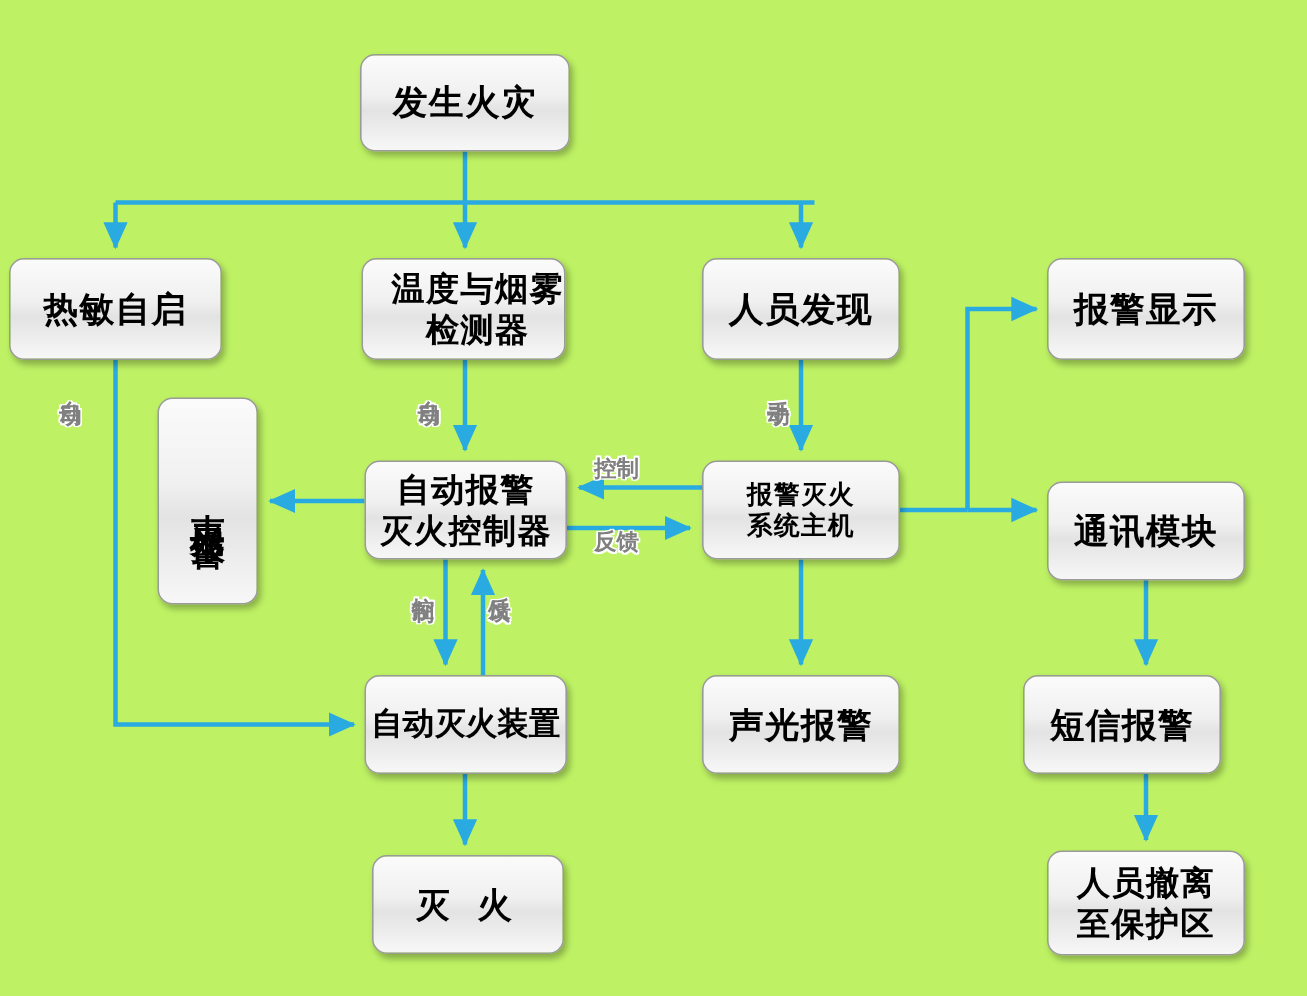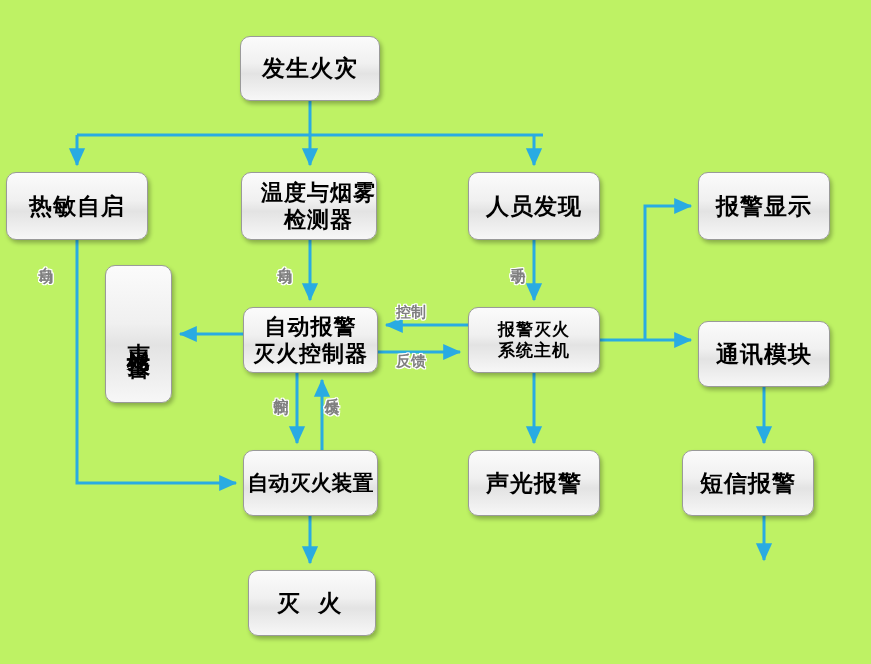--- a/index.html
+++ b/index.html
@@ -176,20 +176,24 @@
   </div>
 
   <div class="node" style="left:682px; top:450px; width:132px; height:66px;align-items:center;">
     <span class="nlabel">短信报警</span>
   </div>
 
   <div class="node wide-sp" style="left:248px; top:570px; width:128px; height:66px;">
     <span class="nlabel">灭 火</span>
   </div>
 
+  <div class="node" style="left:698px; top:567px; width:132px; height:70px; font-size:22px;">
+    <span class="nlabel">人员撤离
+至保护区</span>
+  </div>
 
   <div class="edge-label v" style="left:36px; top:255px;">自动</div>
 
   <div class="edge-label v" style="left:275px; top:255px;">自动</div>
 
   <div class="edge-label v" style="left:508px; top:255px;">手动</div>
 
   <div class="edge-label" style="left:396px; top:303px;">控制</div>
 
   <div class="edge-label" style="left:396px; top:352px;">反馈</div>

